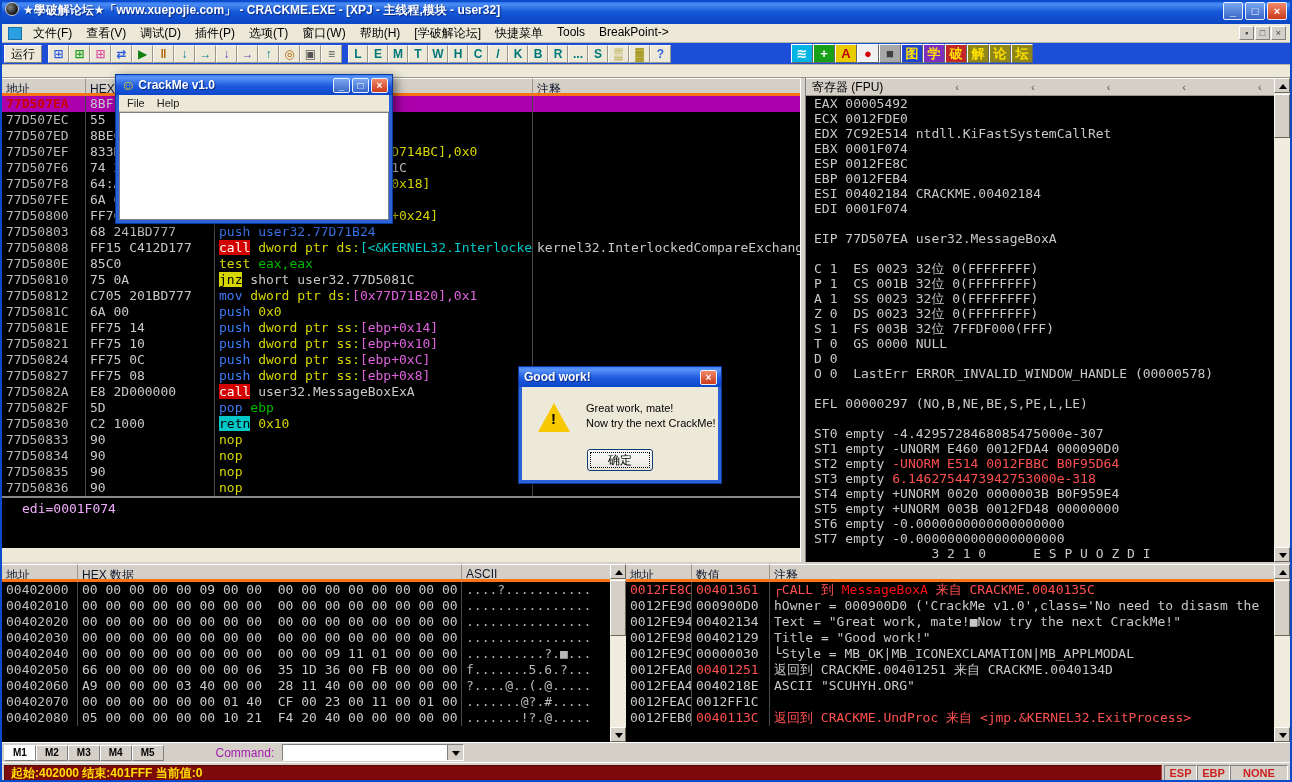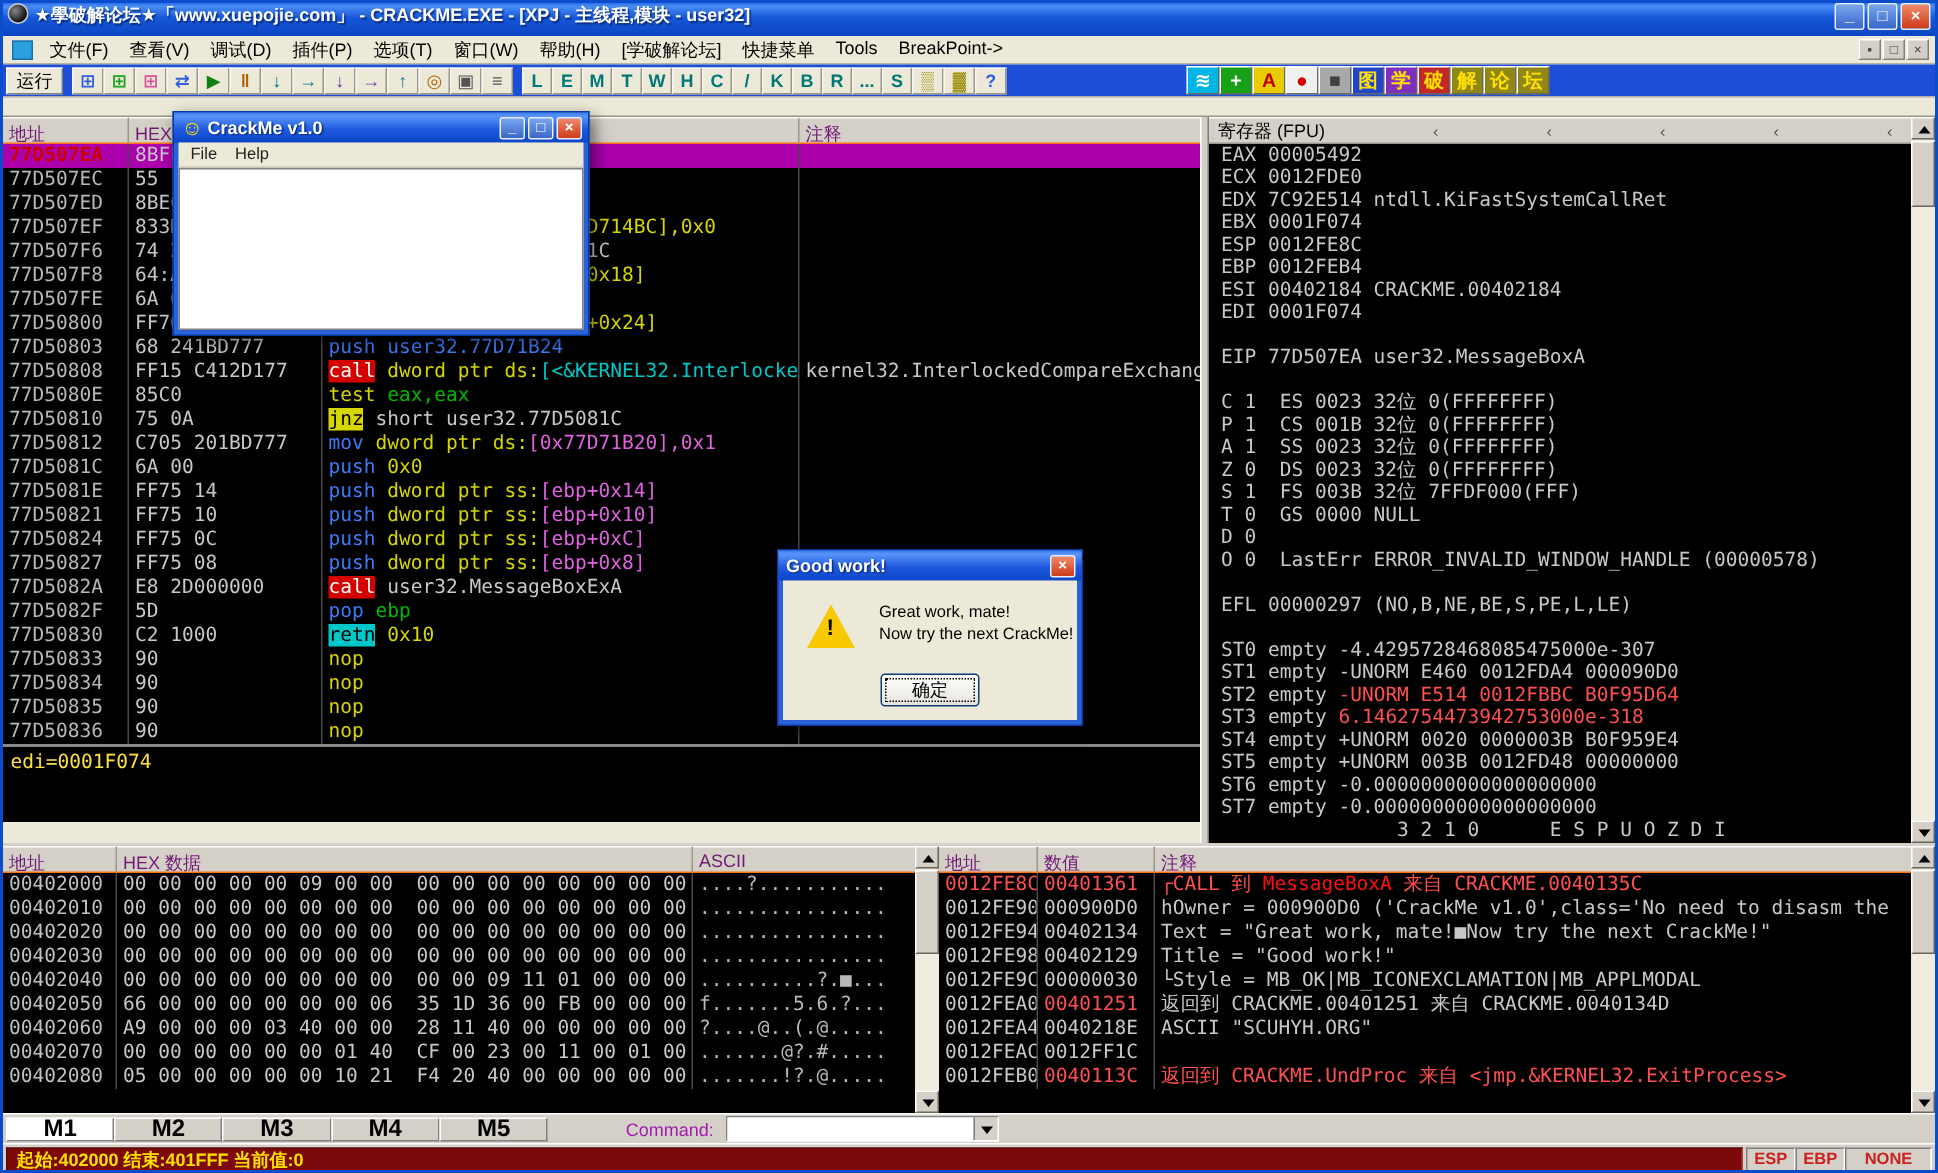--- a/index.html
+++ b/index.html
@@ -38,22 +38,22 @@
 .tspacer{width:120px;flex:none}
 .tgroup{display:inline-flex;flex:none}
 .tbtn{width:21px;height:18px;flex:none;display:inline-flex;align-items:center;justify-content:center;font-size:12px;font-weight:bold;
  background:#ece9d8;border:1px solid;border-color:#f8f6f0 #9a968a #9a968a #f8f6f0}
 .tbtn.letter{width:20px;color:#007878}
 .tbtn.colored{width:22px;height:19px;border-color:#fff #666 #666 #fff;font-size:13px}
 .gapstrip{position:absolute;left:0;top:63px;right:0;height:13px;background:#ece9d8;border-bottom:1px solid #9a968a}
 
 
 .pane-header{position:absolute;height:18px;background:#d4d0c8;display:flex;align-items:stretch}
-.hcell{font-size:12px;color:#701a75;padding:2px 0 0 4px;border-right:1px solid #9a968a;border-top:1px solid #fff;
- border-bottom:1px solid #f97316;white-space:nowrap;overflow:hidden}
+.hcell{font-size:12px;color:#0f172a;padding:2px 0 0 4px;border-right:1px solid #9a968a;border-top:1px solid #fff;
+ border-bottom:3px solid #f97316;white-space:nowrap;overflow:hidden}
 #dhead{left:0;top:76px;width:798px}
 .dh0{width:84px}.dh1{width:129px}.dh2{width:318px}.dh3{flex:1;border-right:none}
 #rhead{left:804px;top:76px;width:472px;border-top:1px solid #fff;border-bottom:1px solid #9a968a;
  font-size:12px;align-items:center;padding-left:6px}
 .regmark{margin-left:72px;color:#555;font-size:11px}
 #dumphead{left:0;top:562px;width:608px}
 .uh0{width:76px}.uh1{width:384px}.uh2{flex:1;border-right:none}
 #stackhead{left:624px;top:562px;width:652px}
 .sh0{width:66px}.sh1{width:78px}.sh2{flex:1;border-right:none}
 
@@ -61,21 +61,21 @@
 #drows{position:absolute;left:0;top:94px;width:798px;height:400px;background:#000;overflow:hidden}
 .drow{display:flex;height:16px;white-space:pre}
 .drow .c{overflow:hidden;flex:none;white-space:pre}
 .c.a{width:84px;padding-left:4px;color:#b8b8b8;border-right:1px solid #4a4a4a}
 .c.h{width:129px;padding-left:4px;color:#c8c8c8;border-right:1px solid #4a4a4a}
 .c.m{width:318px;padding-left:4px;border-right:1px solid #4a4a4a}
 .c.t{flex:1;padding-left:4px}
 .drow.sel{background:#ab00ab}
 .drow.sel .c.a{color:#cc0000;font-weight:bold}
 #infopane{position:absolute;left:0;top:494px;width:798px;height:52px;background:#000;border-top:2px solid #888;
- color:#fde047;padding:3px 5px}
+ color:#f0abfc;padding:3px 20px}
 #vsplit{position:absolute;left:798px;top:76px;width:6px;height:484px;background:#d4d0c8;
  border-left:1px solid #fff;border-right:1px solid #808080}
 #hsplit{position:absolute;left:0;top:560px;right:0;height:2px;background:#d4d0c8}
 
 
 #rlines{position:absolute;left:804px;top:94px;width:472px;height:466px;background:#000;overflow:hidden}
 .regline{height:15px;line-height:15px;padding-left:8px;white-space:pre;overflow:hidden;color:#c8c8c8}
 
 
 #dumprows{position:absolute;left:0;top:580px;width:608px;height:160px;background:#000;overflow:hidden}
@@ -106,22 +106,22 @@
 .arr.up::after{top:5px;border-bottom:5px solid #000}
 .arr.dn::after{top:5px;border-top:5px solid #000}
 .thumb{position:absolute;left:0;width:16px;background:#d4d0c8;border:1px solid;border-color:#fff #6a665a #6a665a #fff}
 #rsb .thumb{top:16px;height:44px}
 #dumpsb .thumb{top:16px;height:56px}
 #stacksb .thumb{top:16px;height:56px}
 
 
 #tabsbar{position:absolute;left:0;top:740px;right:0;height:20px;background:#d4d0c8;border-top:1px solid #fff;
  display:flex;align-items:center;padding:0 2px;gap:2px}
-.tab{min-width:28px;height:16px;padding:0 24px;background:#d4d0c8;border:1px solid;border-color:#fff #808080 #808080 #fff;
- font-size:16px;font-weight:bold;text-align:center;line-height:14px}
+.tab{min-width:28px;height:16px;padding:0 8px;background:#d4d0c8;border:1px solid;border-color:#fff #808080 #808080 #fff;
+ font-size:10px;font-weight:bold;text-align:center;line-height:14px}
 .tab.active{background:#fff}
 #cmdlabel{margin-left:50px;font-size:12px;color:#a21caf}
 .combo{width:182px;height:17px;background:#fff;border:1px solid;border-color:#808080 #fff #fff #808080;display:flex;margin-left:6px}
 .combo input{flex:1;border:none;outline:none;font-size:12px;padding:0 3px;font-family:"DejaVu Sans Mono",monospace;min-width:0}
 .dd{width:16px;background:#d4d0c8;border-left:1px solid #808080;position:relative;flex:none}
 .dd::after{content:"";position:absolute;left:4px;top:6px;border-left:4px solid transparent;border-right:4px solid transparent;
  border-top:5px solid #000}
 
 
 #statusbar{position:absolute;left:0;top:760px;right:0;height:22px;background:#d4d0c8;border-top:1px solid #fff;

